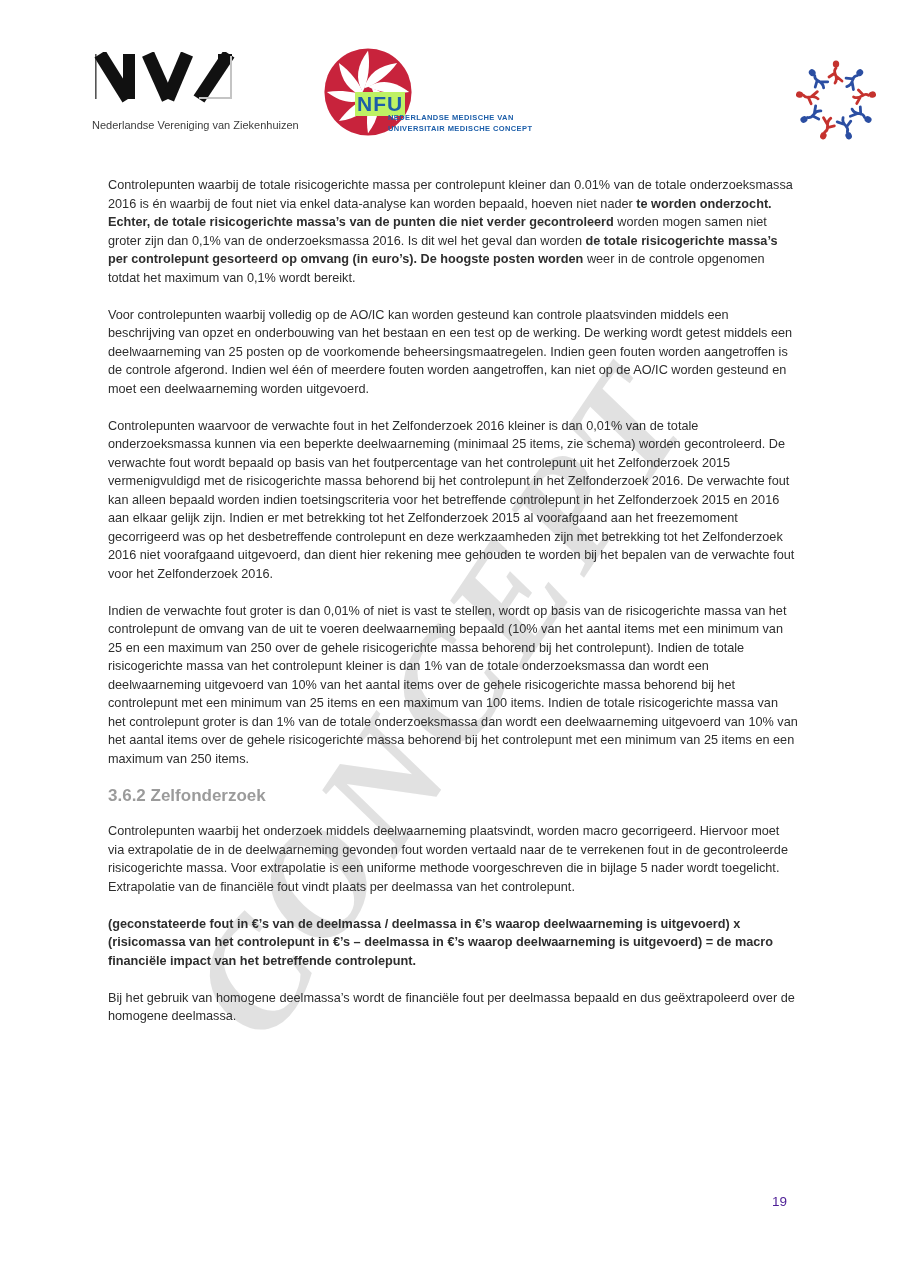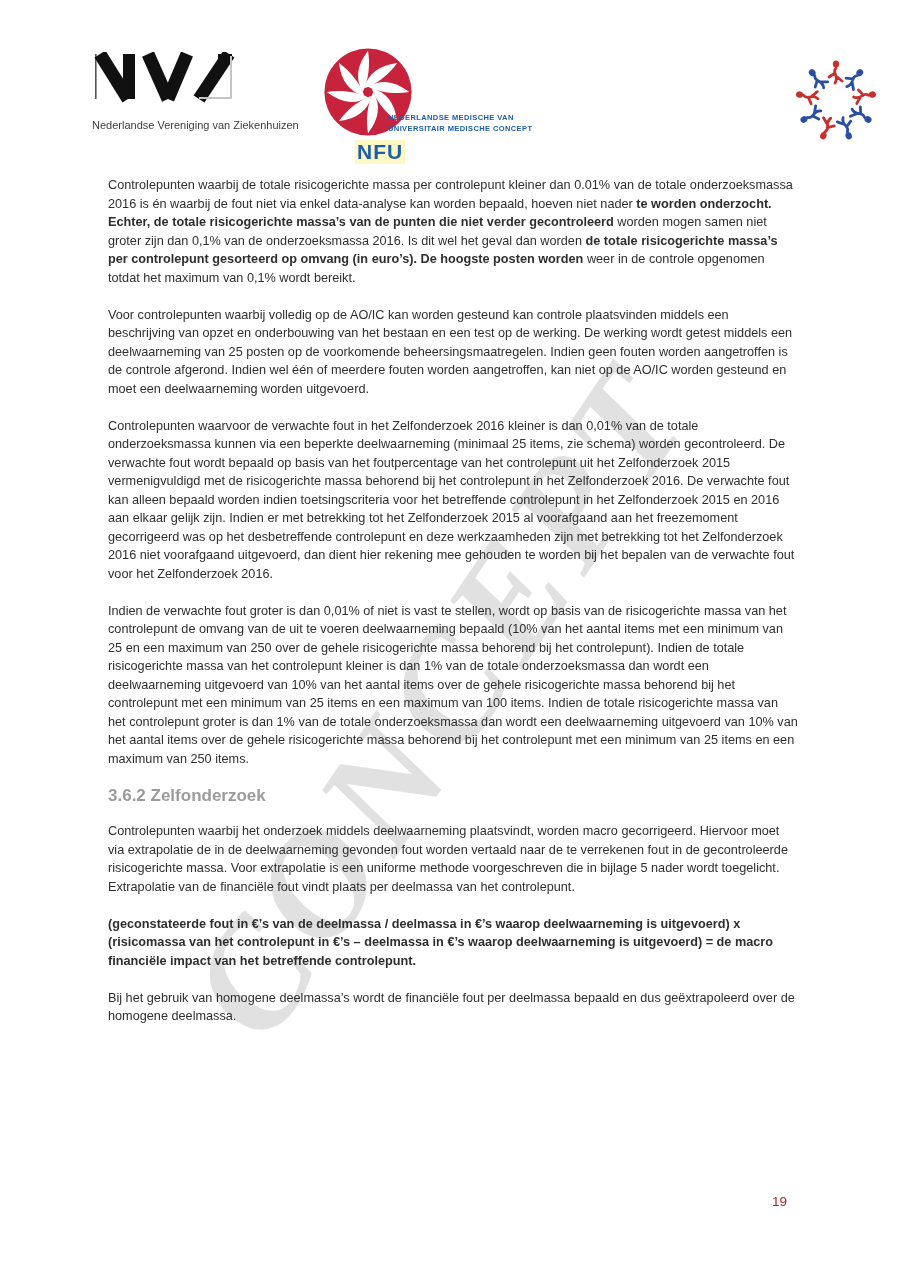--- a/index.html
+++ b/index.html
@@ -30,21 +30,21 @@
   .header{position:absolute;left:0;top:0;width:900px;height:160px;z-index:2;}
   .nvz{position:absolute;left:90px;top:52px;}
   .nvz-caption{
     position:absolute;left:92px;top:119px;
     font-size:11px;color:#3c3c3c;white-space:nowrap;
   }
   .nfu{position:absolute;left:322px;top:46px;width:200px;height:100px;}
   .nfu-abbr{
     position:absolute;left:33px;top:46px;
     font-size:21px;font-weight:bold;color:#1c5ea9;
-    background:#fef9c3;padding:0 2px;letter-spacing:1px;margin-top:48px;
+    background:#bef264;padding:0 2px;letter-spacing:1px;
   }
   .nfu-captions{
     position:absolute;left:66px;top:66px;
     font-size:7.5px;font-weight:bold;color:#1c5ea9;
     letter-spacing:0.4px;line-height:11px;white-space:nowrap;
   }
   .zn{position:absolute;left:528px;top:60px;width:370px;height:100px;}
   .zn-wordmark{
     position:absolute;left:0;top:10px;
     font-family:"Liberation Serif", serif;
@@ -59,21 +59,21 @@
   }
   .doc-body p.paragraph{margin:0 0 18.5px 0;white-space:pre-line;}
   .doc-body h2.heading{
     font-size:17px;font-weight:bold;color:#9b9b9b;
     margin:13px 0 17px 0;
   }
   .doc-body b{font-weight:bold;}
   
   .page-number{
     position:absolute;left:772px;top:1194px;
-    font-size:13.5px;color:#b91c1c;z-index:2;
+    font-size:13.5px;color:#4c1d95;z-index:2;
   }
 </style>
 </head>
 <body>
 
 <div class="page">
 
   <div class="watermark">CONCEPT</div>
 
   <div class="header">

